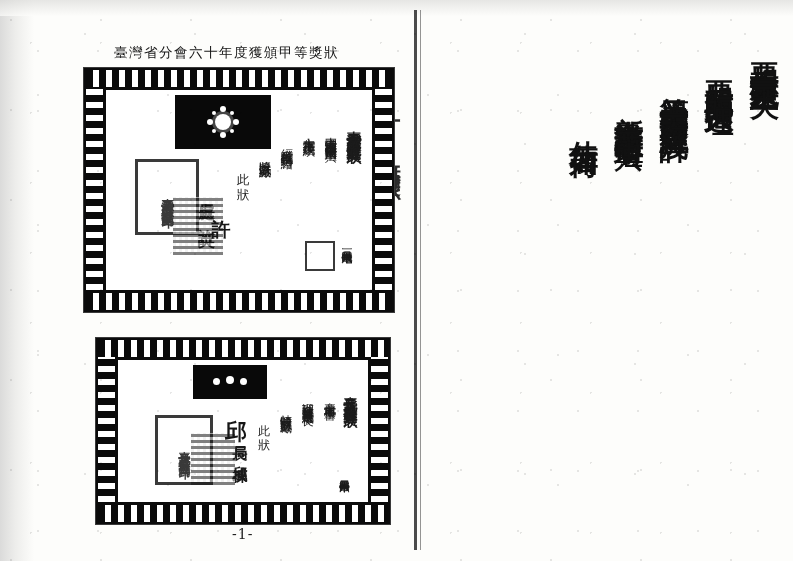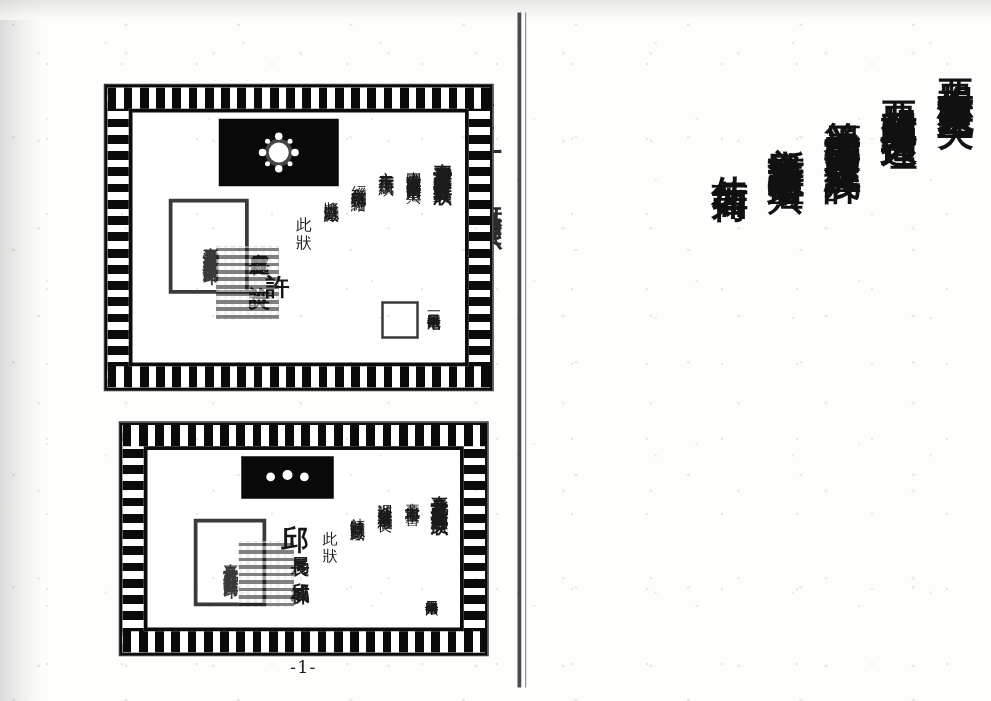--- a/index.html
+++ b/index.html
@@ -332,20 +332,21 @@
   <div class="poem">
     <div class="poem-col c1">要想生富貴須下死工夫</div>
     <div class="poem-col c2">要想成明師須明大道理</div>
     <div class="poem-col c3">筆墨捷書問天下古今龍經幾許</div>
     <div class="poem-col c4">新書詳讀看著者堪輿</div>
     <div class="poem-col c5">佳著如何</div>
   </div>
 
   <div class="left-page">
 
+    <div class="caption-top">臺灣省分會六十年度獲頒甲等獎狀</div>
 
     <div class="section-marker">(一)政府的獎狀</div>
 
     <div class="cert cert-1">
       <div class="cert-frame"></div>
       <div class="cert-inner">
 
         <div class="emblem-box emblem-1">
           <div class="emblem-sun"></div>
         </div>

